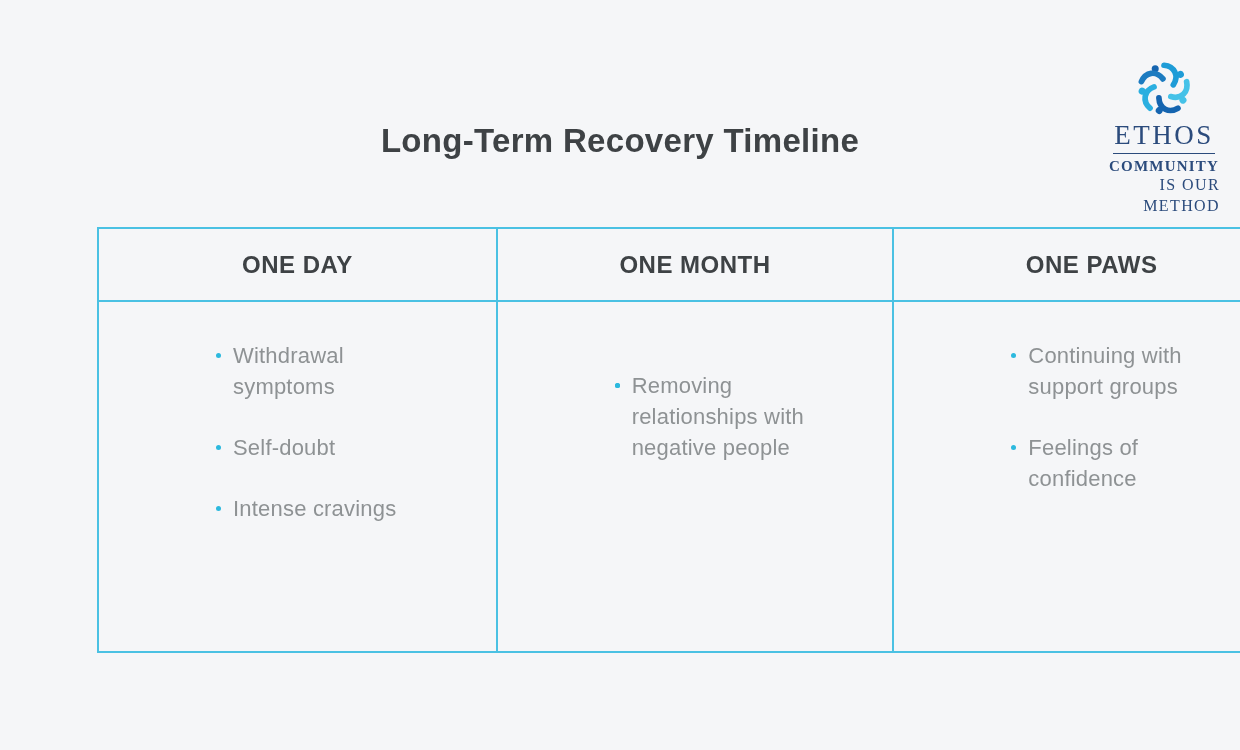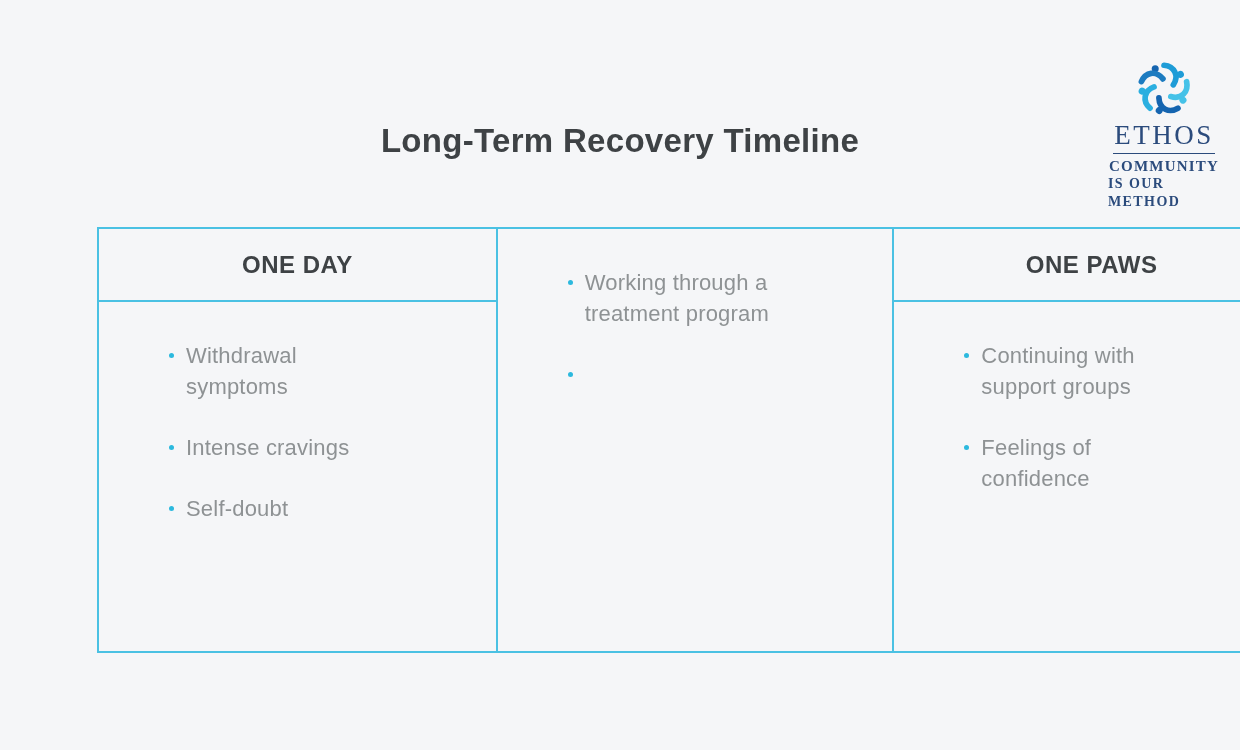--- a/index.html
+++ b/index.html
@@ -53,24 +53,25 @@
   }
   .logo-tag1 {
     font-family: "Liberation Serif", serif;
     font-weight: bold;
     font-size: 15px;
     letter-spacing: 1.2px;
     line-height: 1.15;
   }
   .logo-tag2 {
     font-family: "Liberation Serif", serif;
-    font-weight: bold;
-    font-size: 14px;
+    font-weight: normal;
+    font-size: 16px;
     letter-spacing: 1.4px;
     line-height: 1.3;
+    text-align: right;
   }
 
   
   .timeline-table {
     position: absolute;
     left: 97px;
     top: 227px;
     width: 1194px;
     height: 426px;
     border: 2px solid var(--table-border, #4AC1E3);
@@ -86,21 +87,21 @@
     flex: 0 0 71px;
     border-bottom: 2px solid var(--table-border, #4AC1E3);
     display: flex;
     align-items: center;
     justify-content: center;
     font-size: 24px;
     font-weight: bold;
     letter-spacing: 0.5px;
     color: var(--heading-text, #3E4245);
   }
-  .col-body { padding: 38px 0 0 70px; }
+  .col-body { padding: 38px 0 0 70px; margin-left: 47px; }
   ul.items { list-style: none; margin: 0; padding: 0; width: 202px; }
   ul.items li {
     position: relative;
     padding-left: 17px;
     margin-bottom: 30px;
     font-size: 22px;
     line-height: 31px;
     letter-spacing: 0.2px;
     color: var(--body-text, #8E9294);
   }
@@ -155,39 +156,40 @@
     <div class="col">
       <div class="col-header">ONE DAY</div>
       <div class="col-body">
         <ul class="items">
           <li>
             <span class="dot"></span>
             <span>Withdrawal symptoms</span>
           </li>
           <li>
             <span class="dot"></span>
+            <span>Self-doubt</span>
+          </li>
+          <li>
+            <span class="dot"></span>
             <span>Intense cravings</span>
-          </li>
-          <li>
-            <span class="dot"></span>
-            <span>Self-doubt</span>
           </li>
         </ul>
       </div>
     </div>
 
     <div class="col">
+      <div class="col-header">ONE MONTH</div>
       <div class="col-body">
         <ul class="items">
           <li>
             <span class="dot"></span>
-            <span>Working through a treatment program</span>
-          </li>
-          <li>
-            <span class="dot"></span>
+          </li>
+          <li>
+            <span class="dot"></span>
+            <span>Removing relationships with negative people</span>
           </li>
         </ul>
       </div>
     </div>
 
     <div class="col">
       <div class="col-header">ONE PAWS</div>
       <div class="col-body">
         <ul class="items">
           <li>

